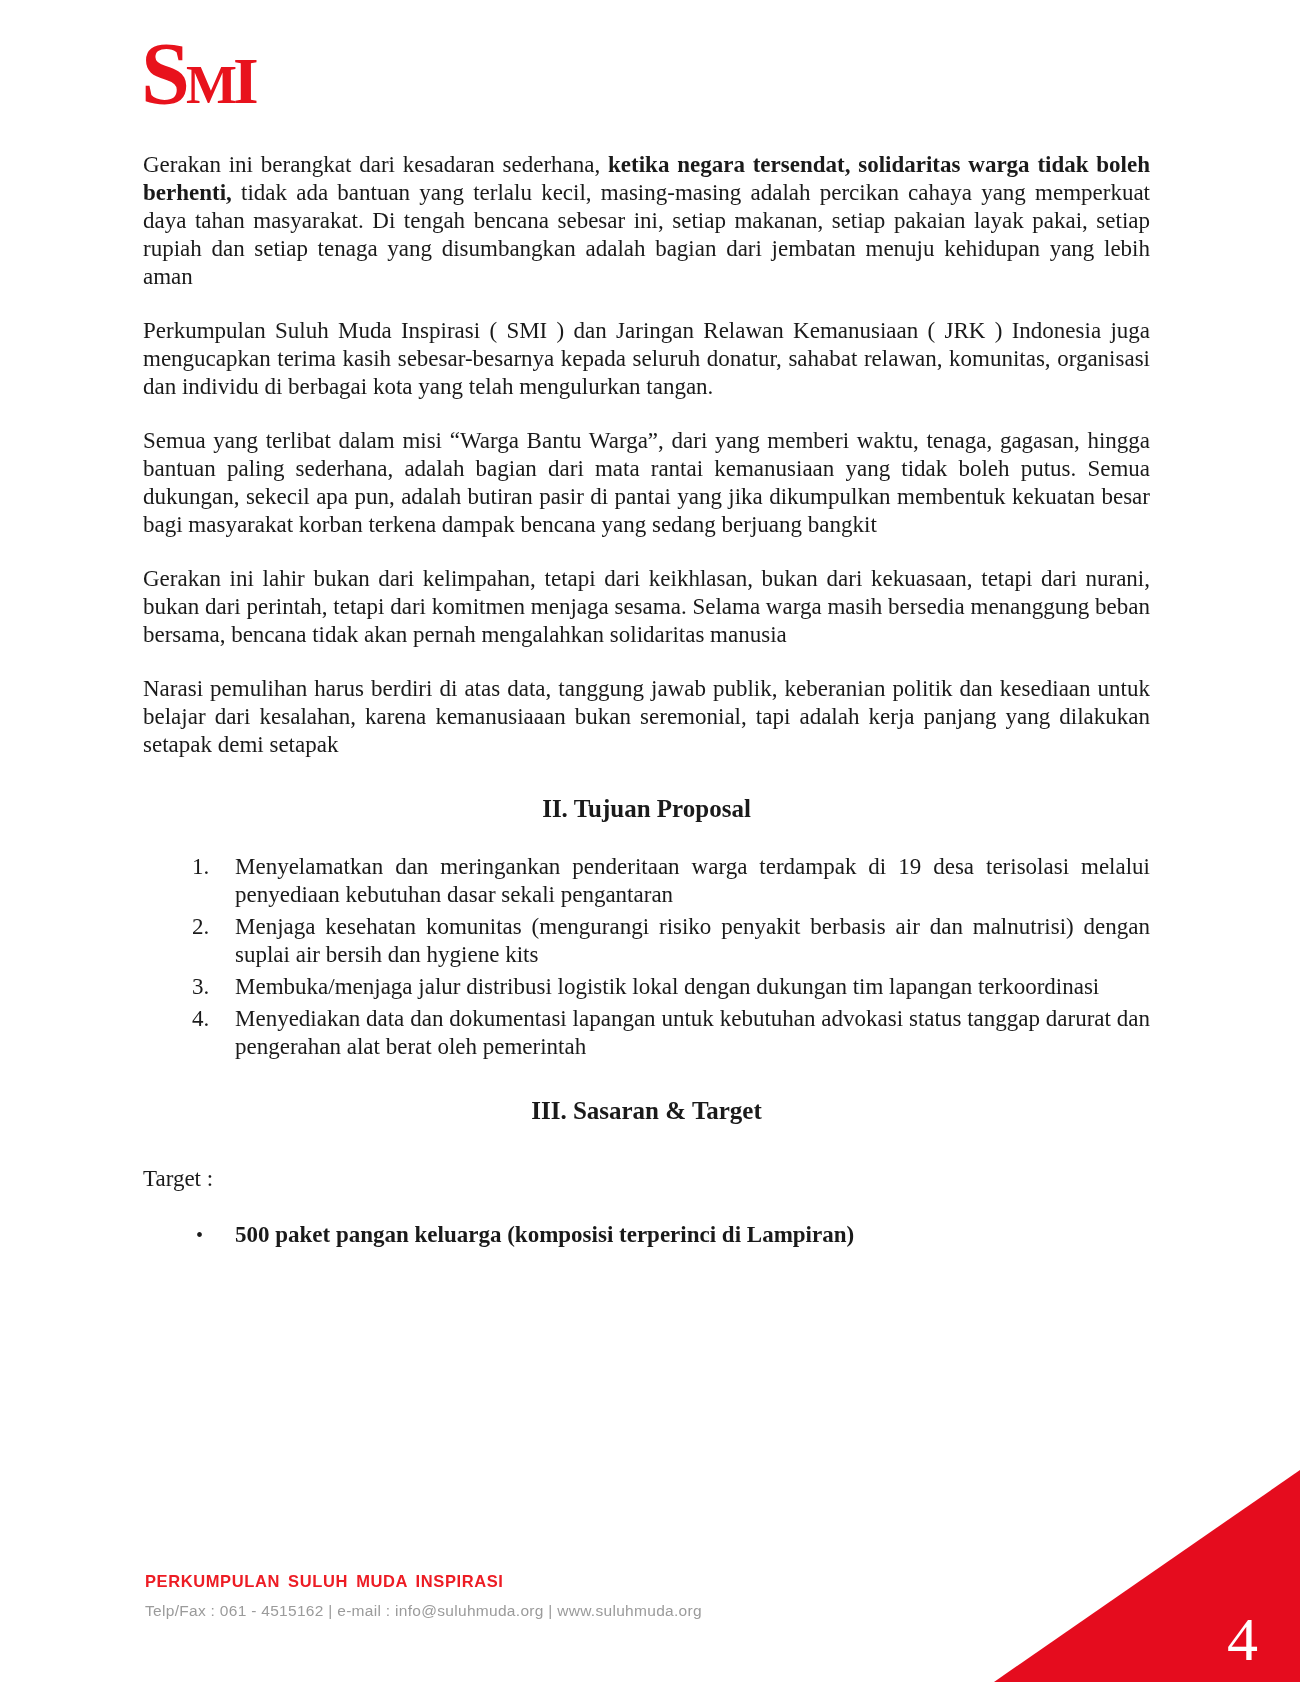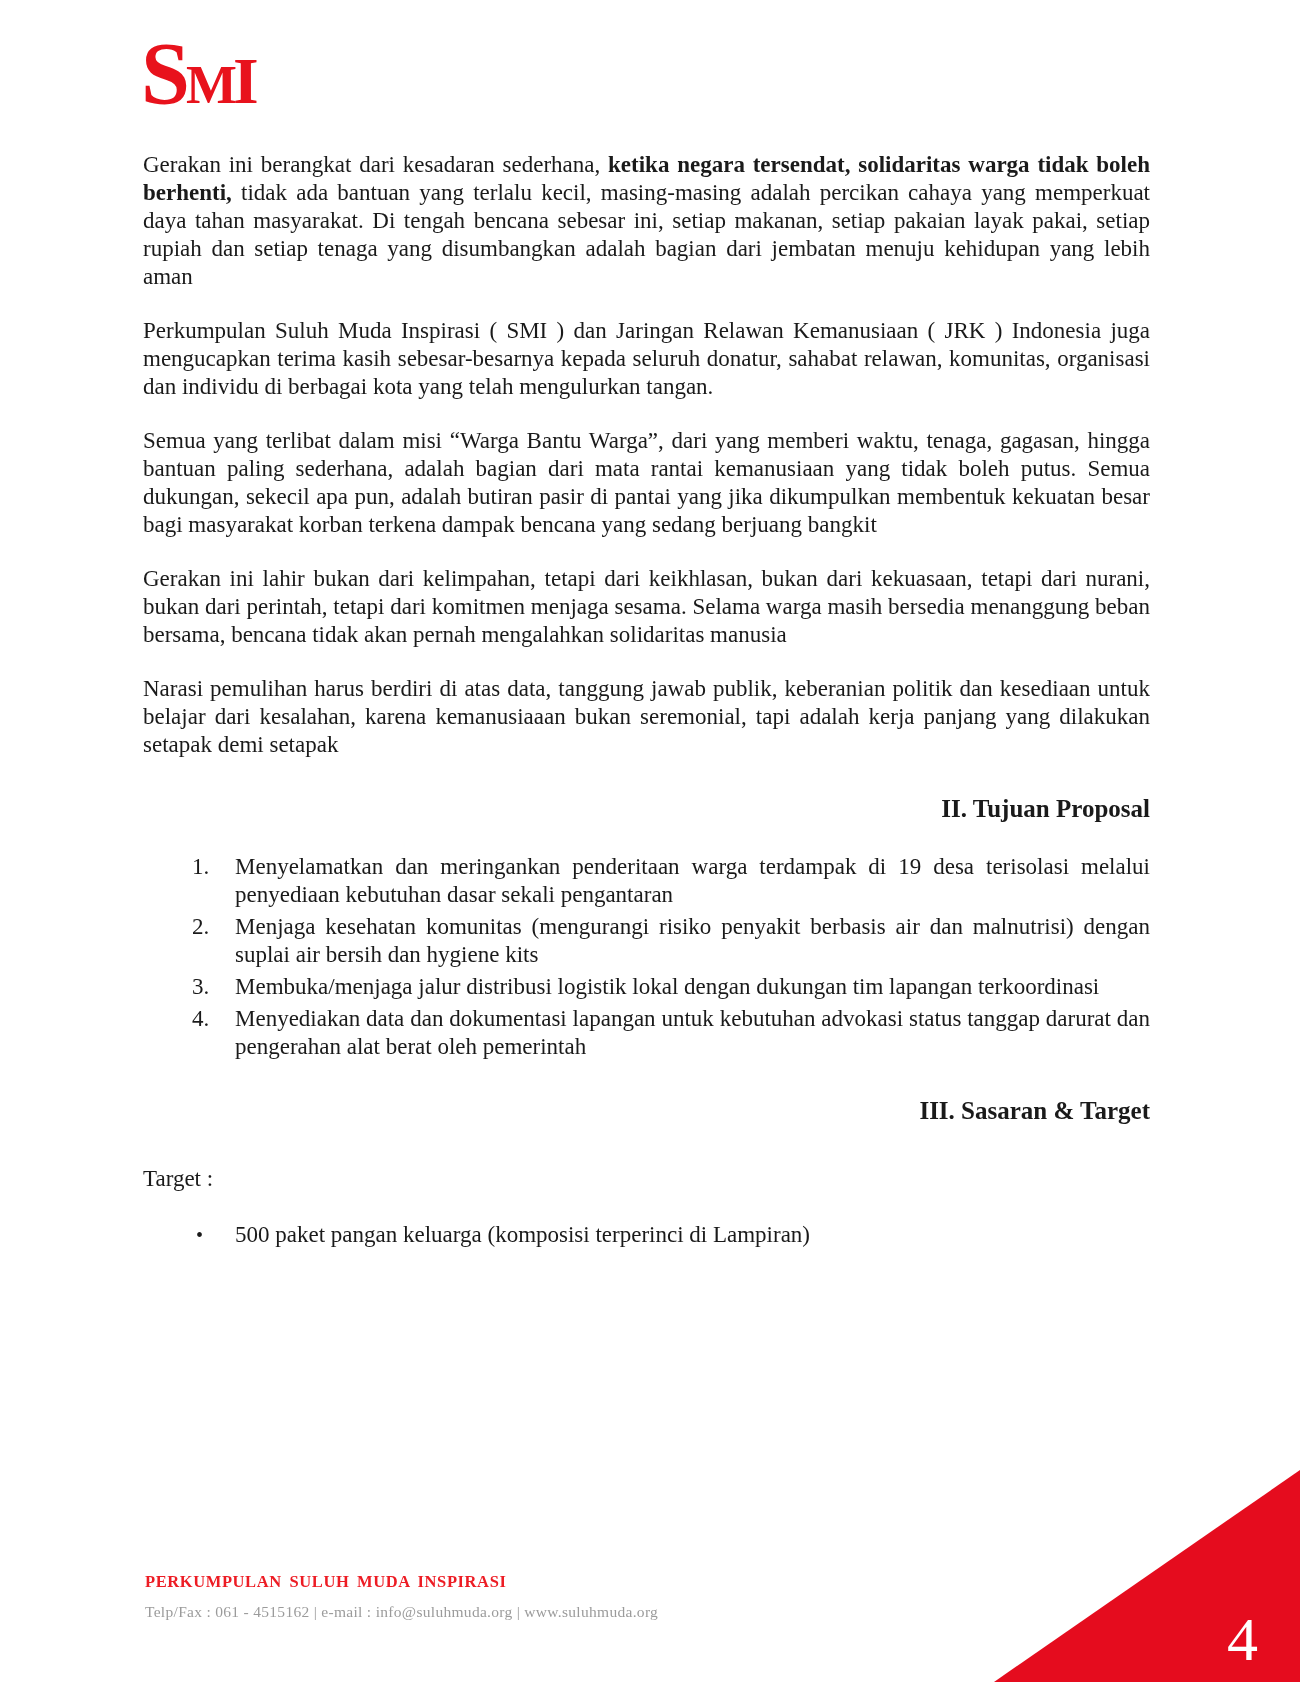--- a/index.html
+++ b/index.html
@@ -52,41 +52,41 @@
     width: 1007px;
     font-size: 23px;
     line-height: 28px;
     text-align: justify;
   }
   .content p { margin-bottom: 26px; }
   .content p:last-child { margin-bottom: 0; }
   h2 {
     font-size: 25px;
     font-weight: bold;
-    text-align: right;
+    text-align: center;
     margin: 36px 0 30px 0;
   }
   .num-list { list-style: none; margin: 0 0 10px 0; padding-left: 49px; }
   .num-list li { display: flex; margin-bottom: 4px; }
   .num-list .num { flex: 0 0 43px; }
   .num-list .li-text { flex: 1; text-align: justify; }
   .bullet-list { list-style: none; margin: 28px 0 0 0; padding-left: 53px; }
   .bullet-list li { display: flex; }
   .bullet-list .bullet { flex: 0 0 39px; font-size: 20px; }
-  .bullet-list .li-text { flex: 1; text-align: justify; }
+  .bullet-list .li-text { flex: 1; text-align: justify; font-weight: bold; }
   .lead-bold { font-weight: bold; }
   .target-label { margin-top: 40px; font-weight: normal; }
   .sasaran-para { margin-top: 2px; }
   
   .footer {
     position: absolute;
     left: 145px;
     top: 1572px;
     width: 760px;
-    font-family: Liberation Serif, serif;
+    font-family: Liberation Sans, sans-serif;
   }
   .footer-org {
     color: var(--footer-red);
     font-weight: bold;
     font-size: 16.5px;
     letter-spacing: 0.6px;
     word-spacing: 3px;
     margin-bottom: 9px;
   }
   .footer-line {

